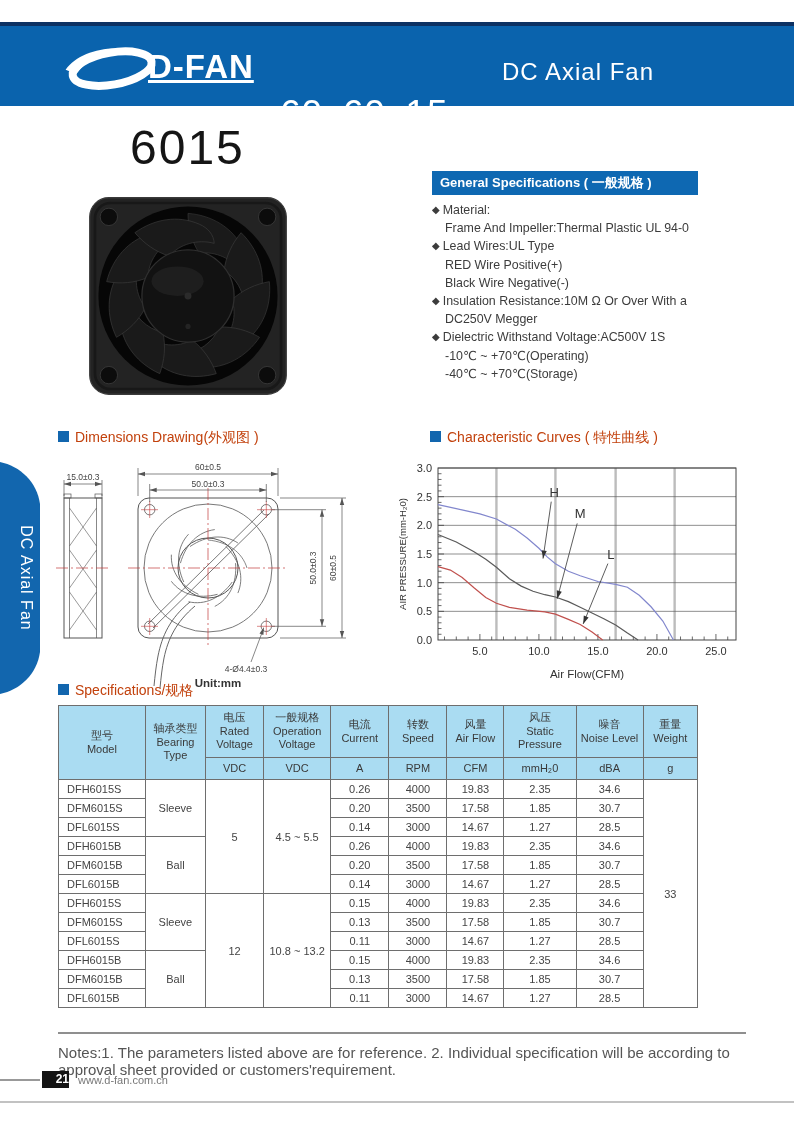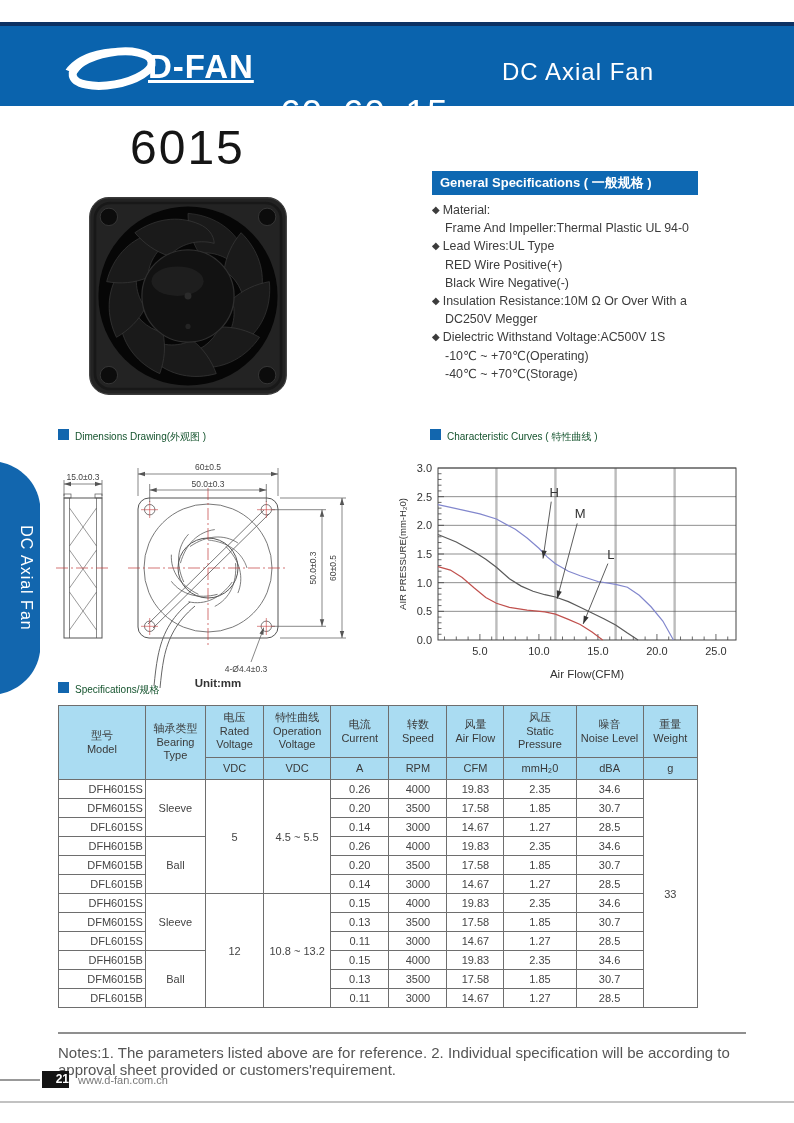--- a/index.html
+++ b/index.html
@@ -22,38 +22,38 @@
   .fan-photo{position:absolute;left:88px;top:196px;}
 
   
   .gs-header{position:absolute;left:432px;top:171px;width:266px;height:24px;background:#0e68b2;color:#fff;font-size:13px;font-weight:bold;line-height:24px;padding-left:8px;}
   .gs-list{position:absolute;left:432px;top:201px;width:320px;font-size:12.4px;color:#3c3c3c;}
   .gs-line{height:18.2px;line-height:18.2px;white-space:nowrap;}
   .gs-line .diamond{font-size:10px;margin-right:3px;vertical-align:1px;}
   .gs-line.cont{padding-left:13px;}
 
   
-  .sec-title{position:absolute;font-size:10px;color:#14532d;white-space:nowrap;}
+  .sec-title{position:absolute;font-size:14px;color:#c2410c;white-space:nowrap;}
   .sec-sq{display:inline-block;width:11px;height:11px;background:#1266ae;margin-right:6px;}
   .st-dim{left:58px;top:429px;}
   .st-curve{left:430px;top:429px;}
   .st-spec{left:58px;top:682px;}
 
   
   .dims-svg{position:absolute;left:50px;top:450px;}
   .chart-wrap{position:absolute;left:396px;top:452px;}
 
   
   .spec-table{position:absolute;left:58px;top:705px;width:640px;border-collapse:collapse;table-layout:fixed;font-size:11px;color:#444;}
   .spec-table th,.spec-table td{border:1px solid #6e6e6e;text-align:center;vertical-align:middle;padding:1px 2px;}
   .spec-table th{background:#aadcf2;font-weight:normal;color:#3a3a3a;line-height:1.25;}
   .spec-table thead tr.names th{height:52px;}
   .spec-table thead tr.units th{height:22px;}
   .spec-table tbody td{height:19px;}
-  .spec-table td.model{text-align:right;padding-left:8px;}
+  .spec-table td.model{text-align:left;padding-left:8px;}
   .spec-table{border:1.5px solid #555;}
 
   
   .rule{position:absolute;left:58px;top:1032px;width:688px;height:2px;background:#8f8f8f;}
   .notes{position:absolute;left:58px;top:1044px;width:700px;font-size:15px;color:#555;}
   .badge-line{position:absolute;left:0;top:1079px;width:40px;height:1.5px;background:#999;}
   .page-badge{position:absolute;left:42px;top:1071px;width:27px;height:17px;background:#141414;color:#fff;font-size:12px;font-weight:bold;text-align:right;line-height:17px;}
   .site-url{position:absolute;left:78px;top:1074px;font-size:11px;color:#777;text-decoration:none;}
   .bottom-line{position:absolute;left:0;top:1101px;width:794px;height:1.5px;background:#c2c2c2;}
 </style>
@@ -348,21 +348,21 @@
           </th>
           <th rowspan="2">
             <div>轴承类型</div>
             <div>Bearing Type</div>
           </th>
           <th>
             <div>电压</div>
             <div>Rated Voltage</div>
           </th>
           <th>
-            <div>特性曲线</div>
+            <div>一般规格</div>
             <div>Operation Voltage</div>
           </th>
           <th>
             <div>电流</div>
             <div>Current</div>
           </th>
           <th>
             <div>转数</div>
             <div>Speed</div>
           </th>

